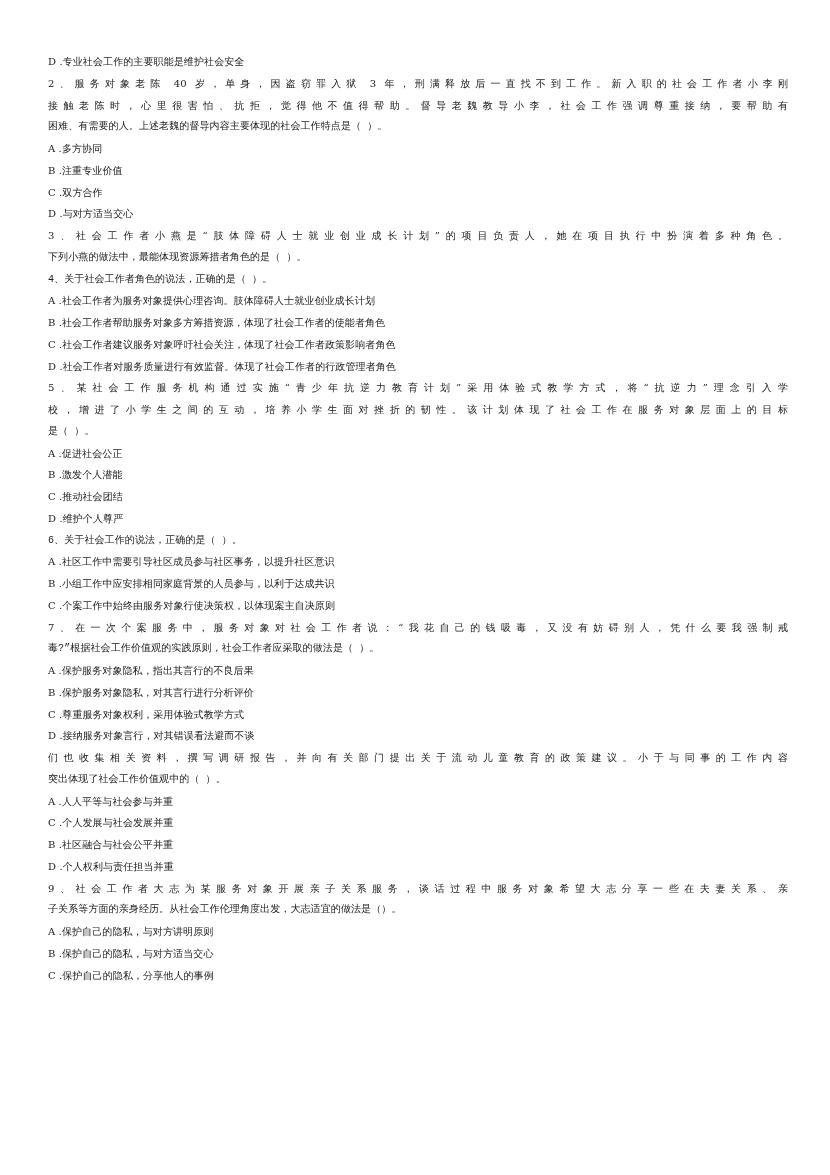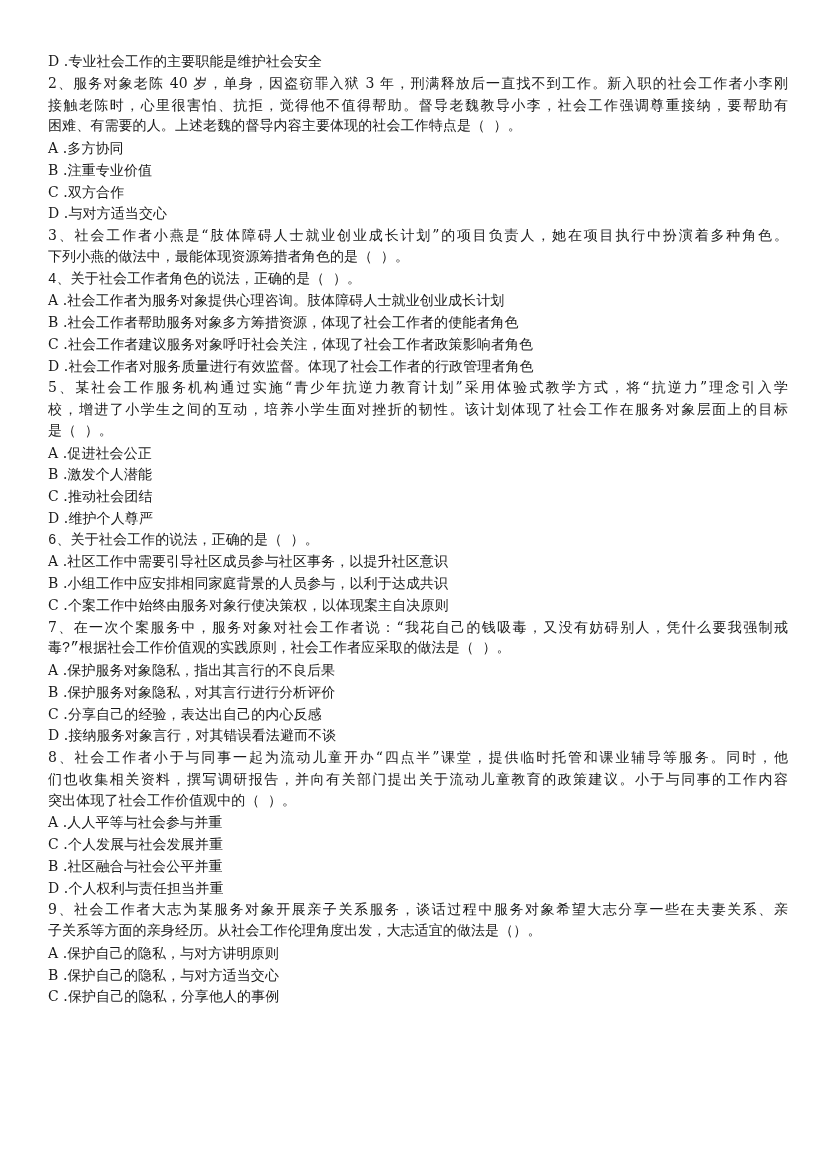--- a/index.html
+++ b/index.html
@@ -12,21 +12,21 @@
       height: 1175px;
       overflow: hidden;
       position: relative;
     }
     .page {
       position: absolute;
       left: 48px;
       top: 51px;
       width: 740px;
       font-family: "DejaVu Serif", "Liberation Serif", serif;
-      font-size: 14px;
+      font-size: 10px;
       line-height: 21.75px;
       color: #1a1a1a;
       letter-spacing: 0.1px;
     }
     .question-block, .options-block { display: block; }
     .question-text {
       display: block;
       white-space: normal;
       text-align: justify;
       text-align-last: left;
@@ -110,28 +110,27 @@
   </div>
 
   <div class="question-block">
     <div class="question-text">
       <span class="ln">7、在一次个案服务中，服务对象对社会工作者说：“我花自己的钱吸毒，又没有妨碍别人，凭什么要我强制戒</span>
       <span class="ln last">毒?”根据社会工作价值观的实践原则，社会工作者应采取的做法是（ ）。</span>
     </div>
     <div class="options-block">
       <span class="opt">A .保护服务对象隐私，指出其言行的不良后果</span>
       <span class="opt">B .保护服务对象隐私，对其言行进行分析评价</span>
-      <span class="opt">C .分享自己的经验，表达出自己的内心反感</span>
+      <span class="opt">C .尊重服务对象权利，采用体验式教学方式</span>
       <span class="opt">D .接纳服务对象言行，对其错误看法避而不谈</span>
     </div>
   </div>
 
   <div class="question-block">
     <div class="question-text">
-      <span class="ln">8、社会工作者小于与同事一起为流动儿童开办“四点半”课堂，提供临时托管和课业辅导等服务。同时，他</span>
       <span class="ln">们也收集相关资料，撰写调研报告，并向有关部门提出关于流动儿童教育的政策建议。小于与同事的工作内容</span>
       <span class="ln last">突出体现了社会工作价值观中的（ ）。</span>
     </div>
     <div class="options-block">
       <span class="opt">A .人人平等与社会参与并重</span>
       <span class="opt">C .个人发展与社会发展并重</span>
       <span class="opt">B .社区融合与社会公平并重</span>
       <span class="opt">D .个人权利与责任担当并重</span>
     </div>
   </div>

